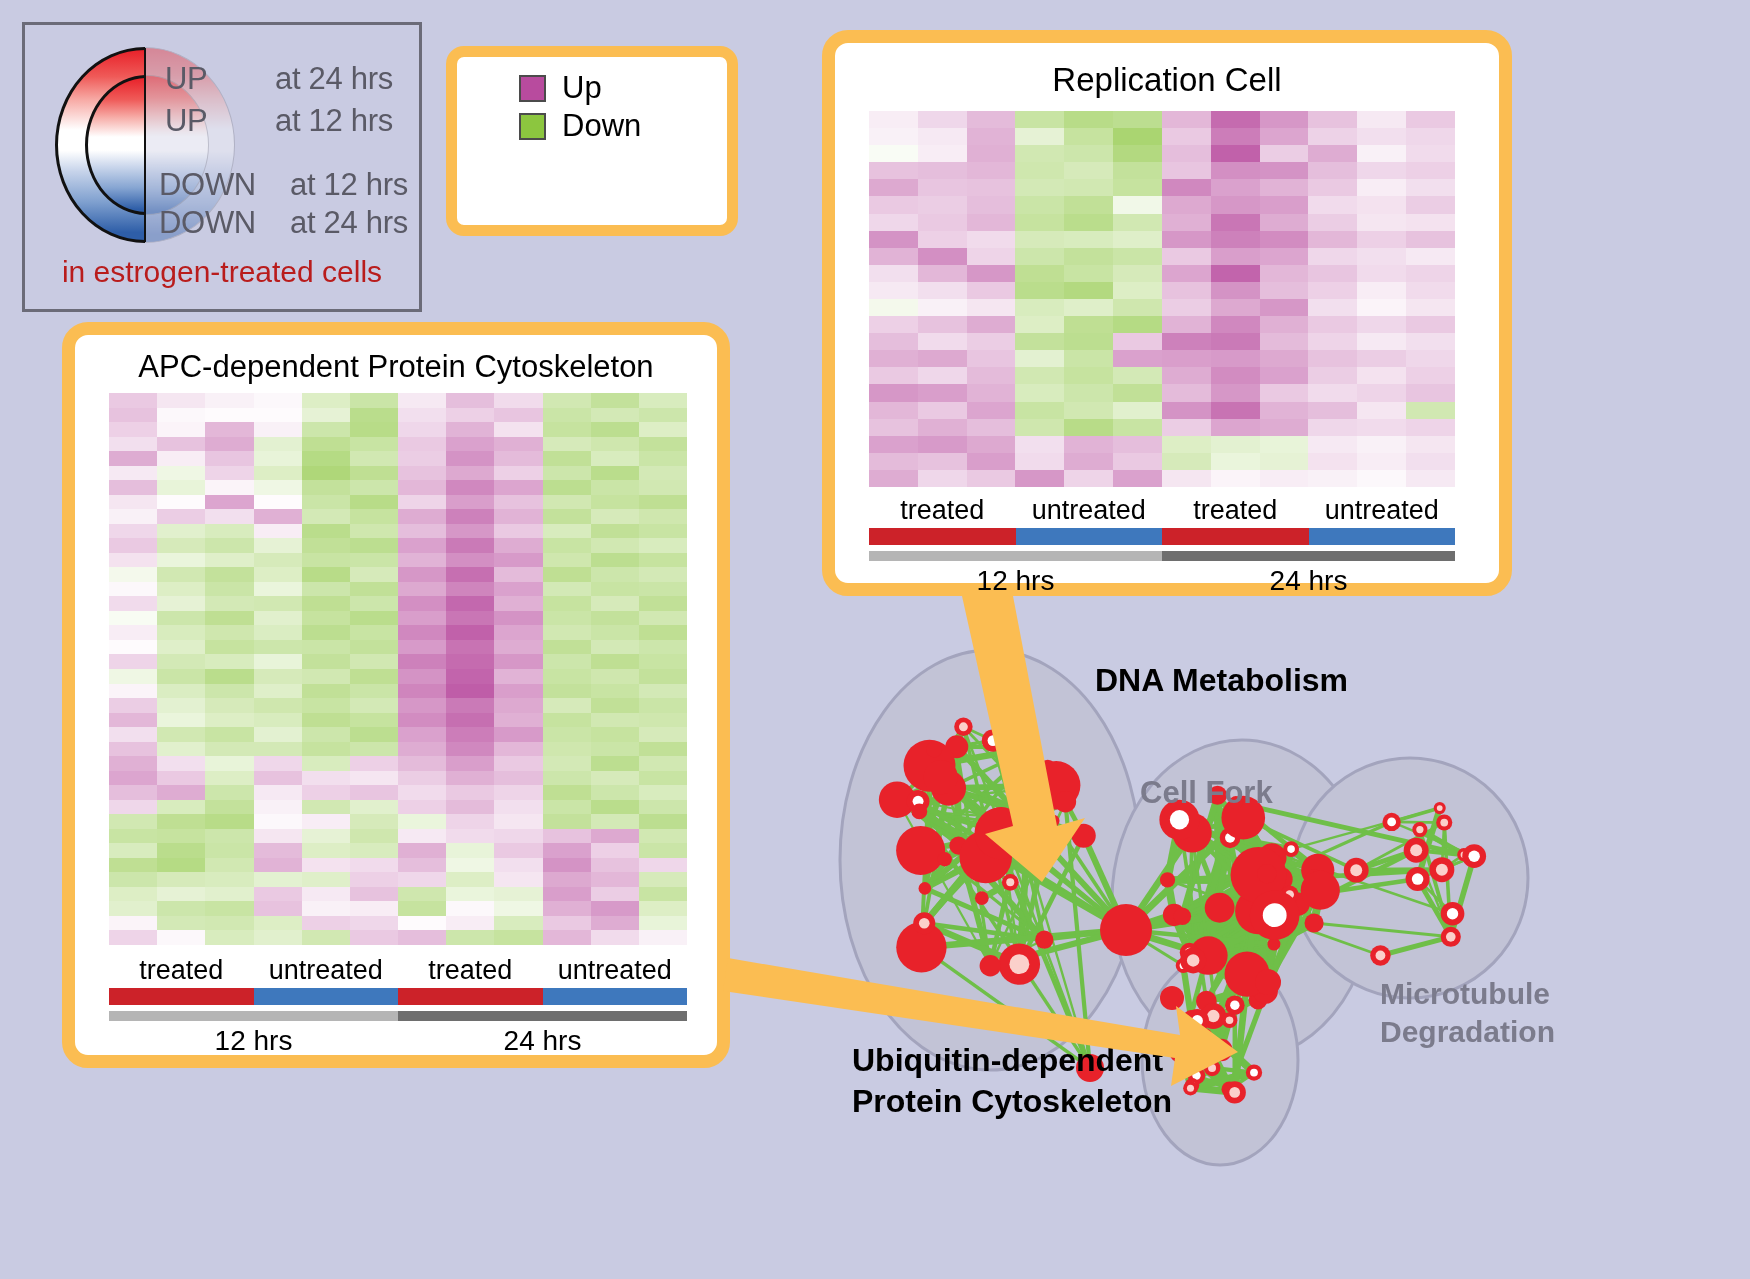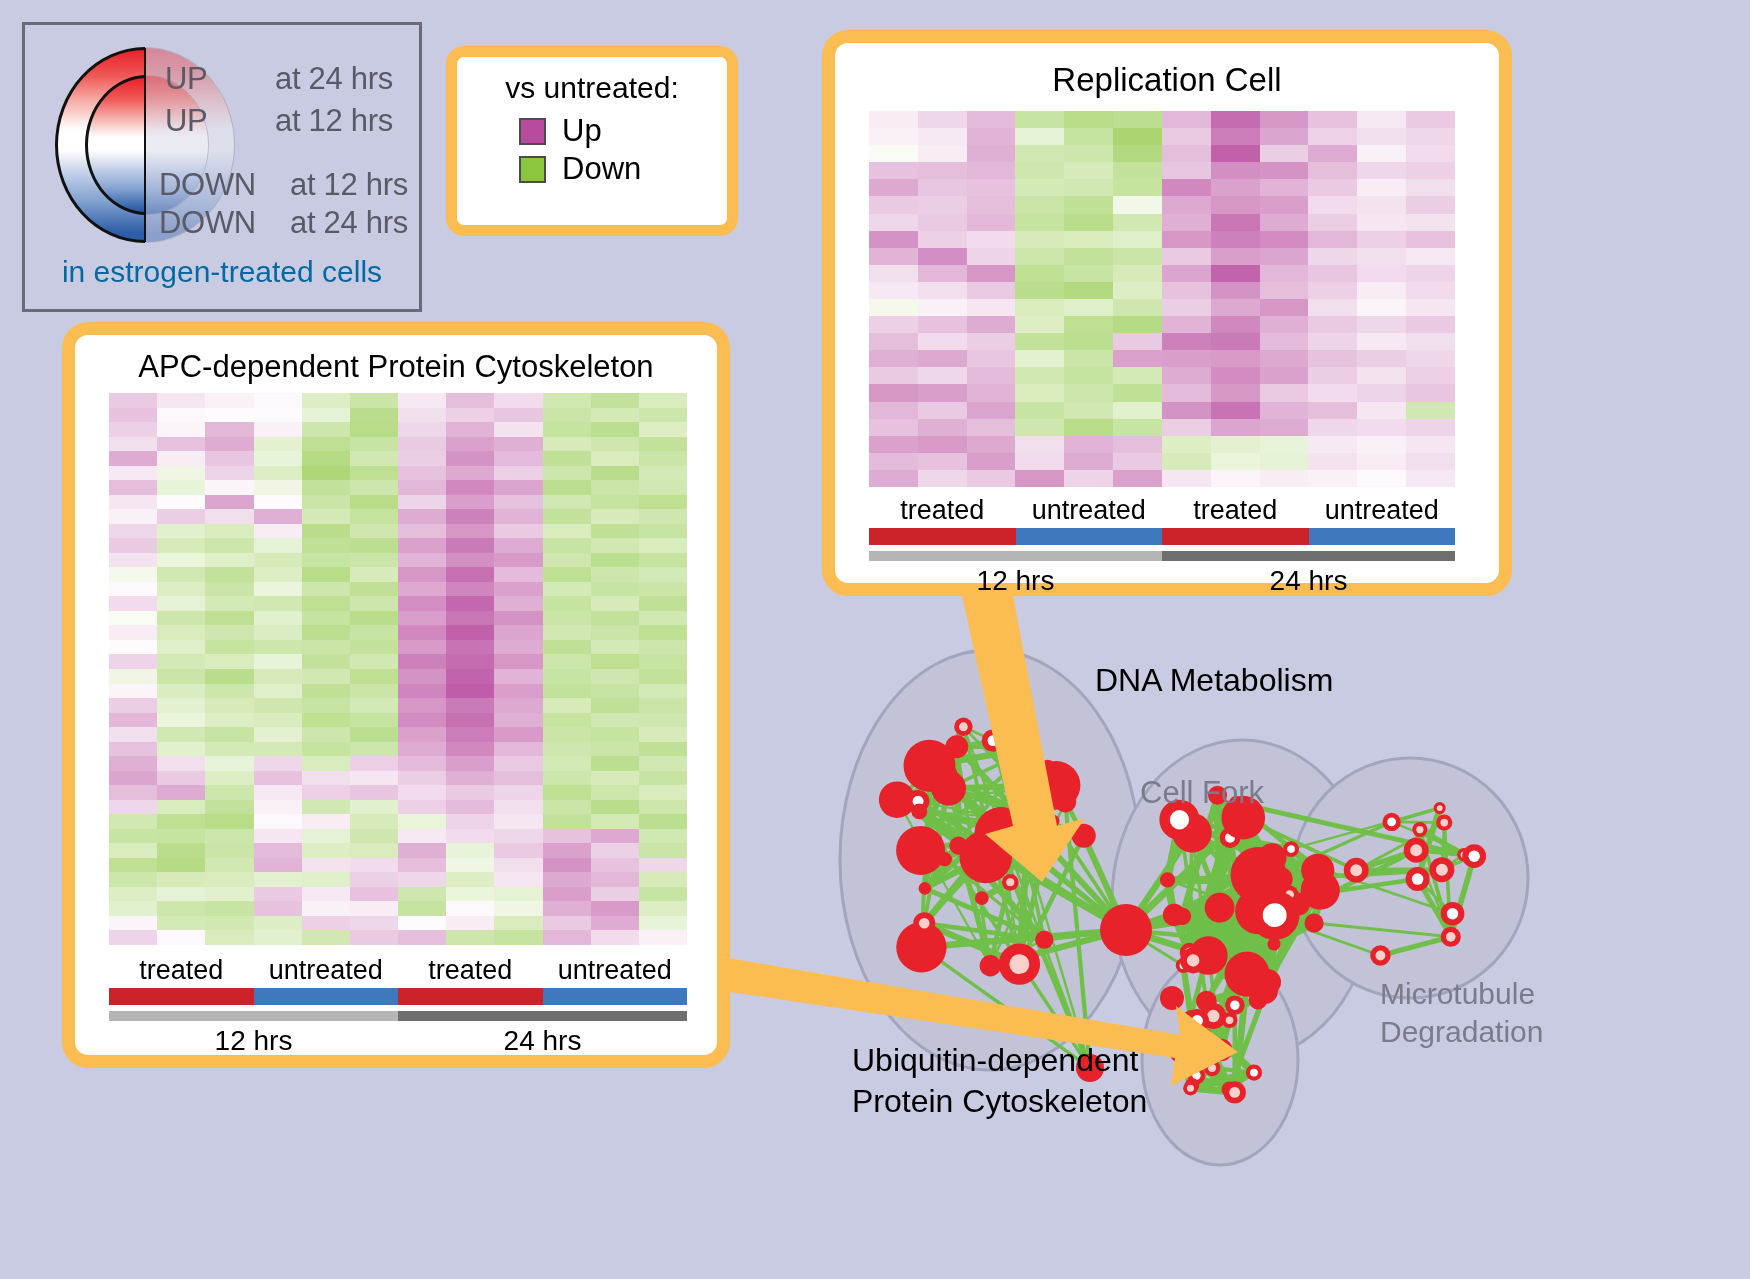--- a/index.html
+++ b/index.html
@@ -45,21 +45,21 @@
 
   .wlabel{position:absolute;color:#5a5a66;font-size:31px;letter-spacing:-.3px;white-space:nowrap;}
   .wl-up24{left:140px;top:36px;}
   .wl-at24{left:250px;top:36px;}
   .wl-up12{left:140px;top:78px;}
   .wl-at12{left:250px;top:78px;}
   .wl-dn12{left:134px;top:142px;}
   .wl-dat12{left:265px;top:142px;}
   .wl-dn24{left:134px;top:180px;}
   .wl-dat24{left:265px;top:180px;}
-  .wfoot{position:absolute;left:0;right:0;top:228px;text-align:center;color:#0369a1;
+  .wfoot{position:absolute;left:0;right:0;top:228px;text-align:center;color:#b91c1c;
     font-size:30px;line-height:38px;}
 
   
   .legend-card{
     position:absolute;left:446px;top:46px;width:292px;height:190px;
     background:#ffffff;border:11px solid #fbbd52;border-radius:18px;box-sizing:border-box;
   }
   .legend-title{
     text-align:center;color:#000;font-size:30px;line-height:37px;margin-top:12px;
   }
@@ -88,21 +88,21 @@
   .axis-names > div{flex:1;text-align:center;font-size:27px;color:#000;}
   .cond-bar{display:flex;width:100%;height:17px;margin-top:2px;}
   .cond-bar > div{flex:1;}
   .time-bar{display:flex;width:100%;height:10px;margin-top:6px;}
   .time-bar > div{flex:1;}
   .time-names{display:flex;width:100%;margin-top:4px;}
   .time-names > div{flex:1;text-align:center;font-size:28px;color:#000;}
 
   
   .network{position:absolute;left:790px;top:600px;width:960px;height:679px;}
-  .net-label{position:absolute;white-space:pre-line;}
+  .net-label{position:absolute;white-space:pre-line;font-weight:bold;}
   .lab-dna{left:305px;top:62px;font-size:32px;color:#000;}
   .lab-cc{left:350px;top:175px;font-size:31px;color:#7b7b8c;}
   .lab-mt{left:590px;top:375px;font-size:30px;color:#7b7b8c;line-height:38px;text-align:left;}
   .lab-ub{left:62px;top:440px;font-size:32px;color:#000;line-height:41px;}
 
   .arrow-svg{position:absolute;left:0;top:0;pointer-events:none;}
 </style>
 </head>
 <body>
 
@@ -130,21 +130,20 @@
     <div class="wlabel wl-dn24">DOWN</div>
     <div class="wlabel wl-dat24">at 24 hrs</div>
 
     <div class="wfoot">
       <div>in estrogen-treated cells</div>
     </div>
   </div>
 
   <div class="legend-card">
     <div class="legend-title">
-      <div>vs untreated:</div>
     </div>
     <div class="legend-rows">
       <div class="legend-row">
         <span class="swatch" id="sw-up" style="background: rgb(184, 75, 158);"></span>
         <span class="legend-lab">Up</span>
       </div>
       <div class="legend-row">
         <span class="swatch" id="sw-down" style="background: rgb(140, 198, 63);"></span>
         <span class="legend-lab">Down</span>
       </div>

